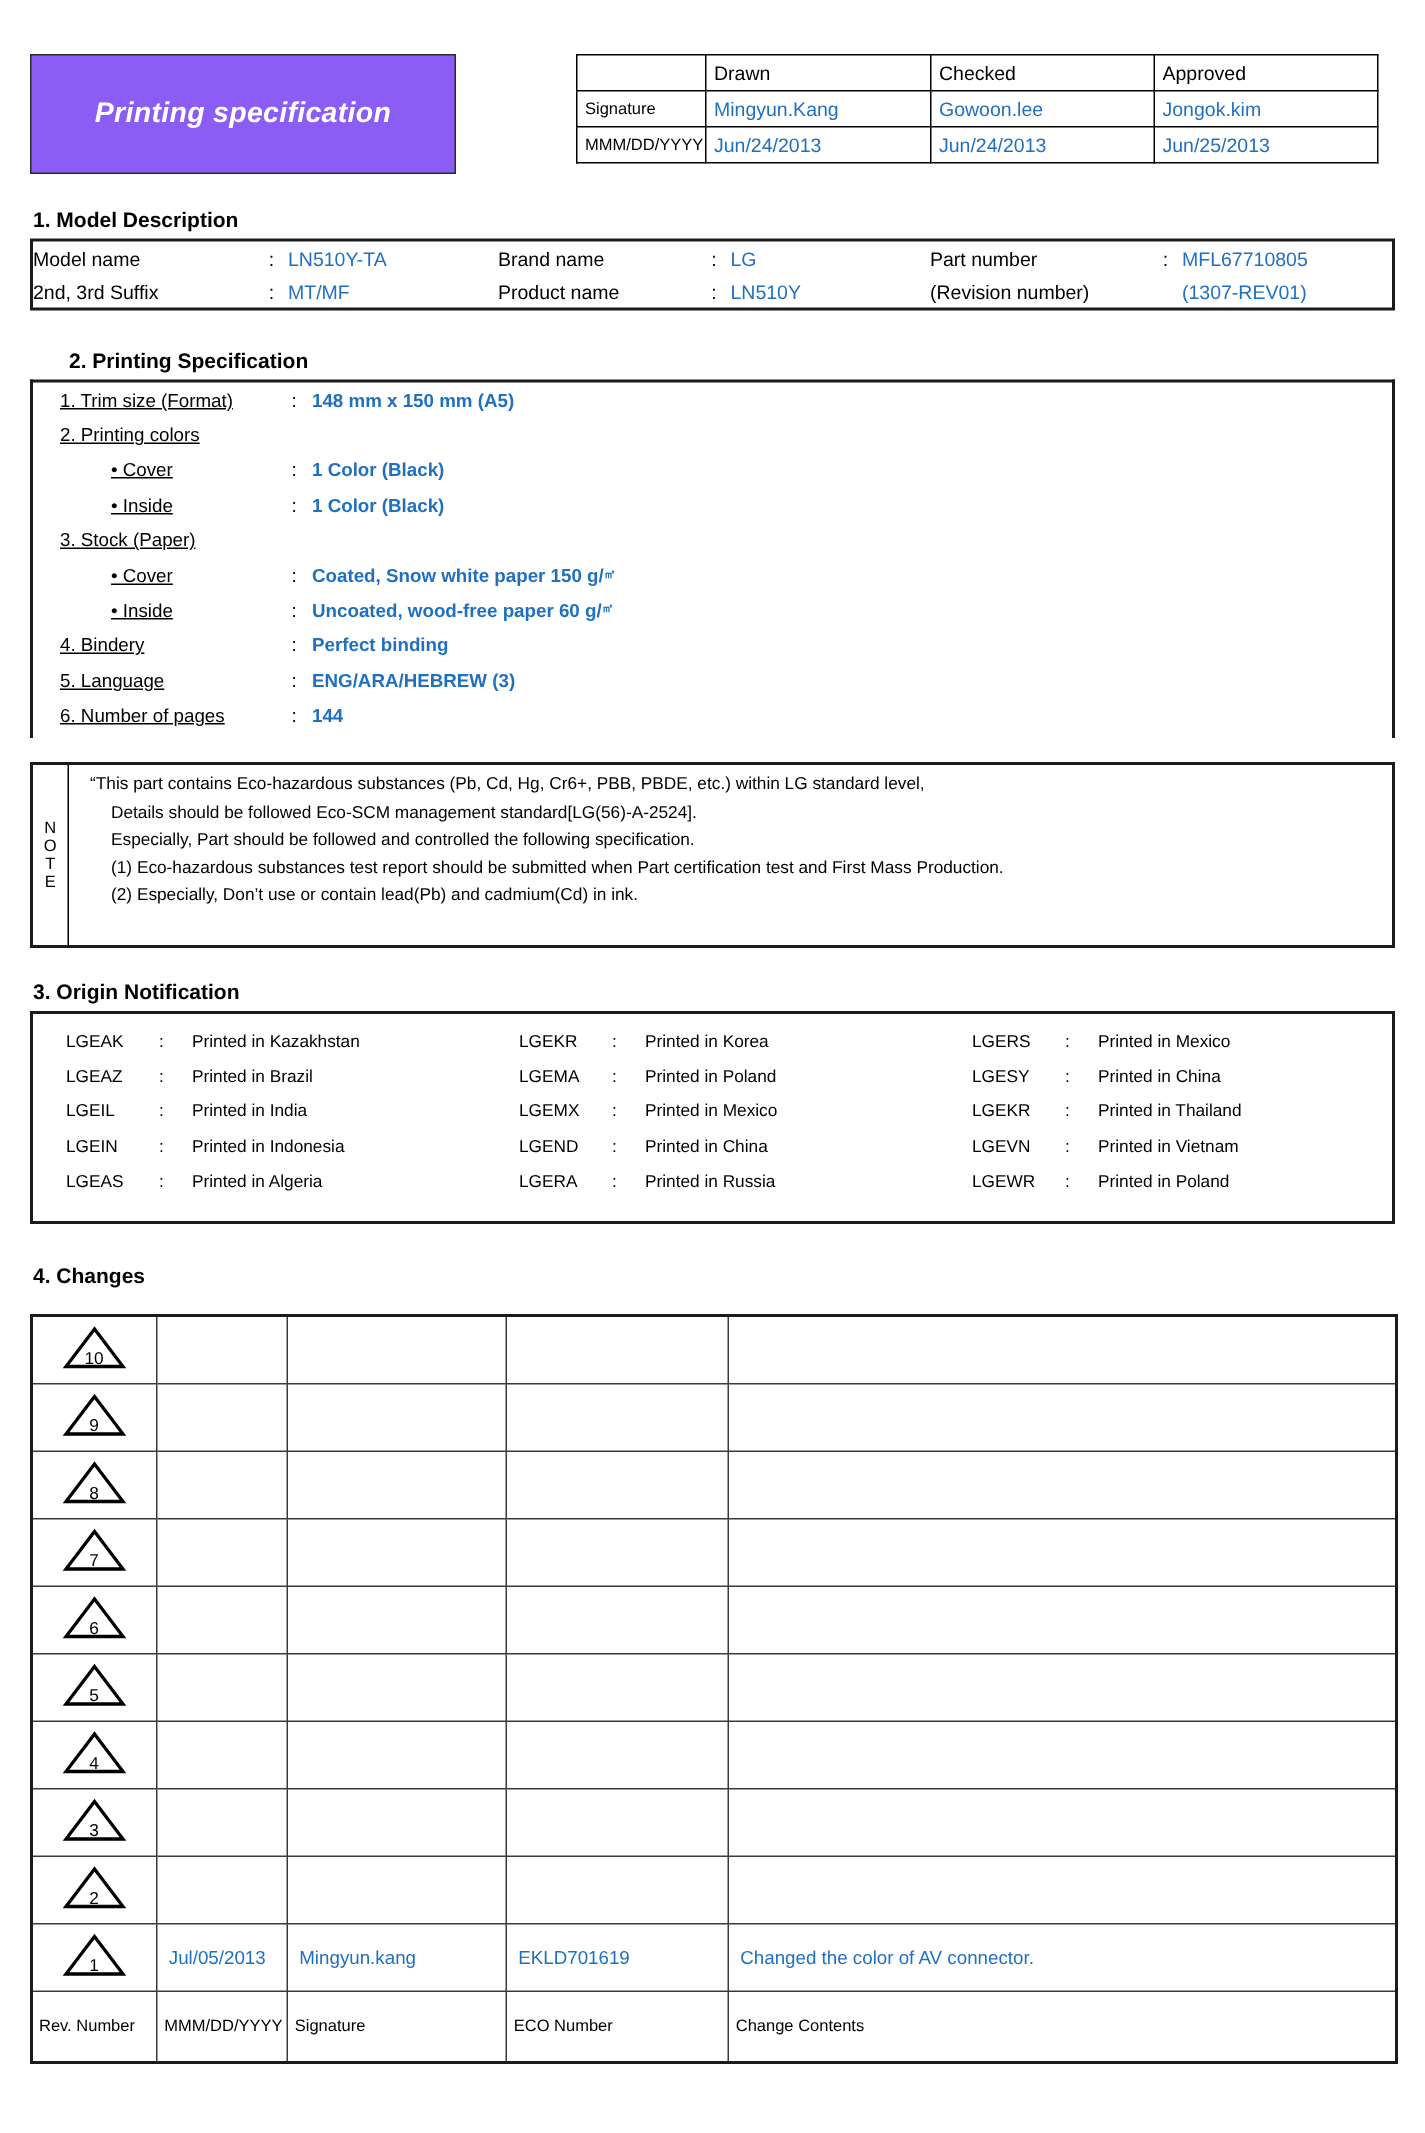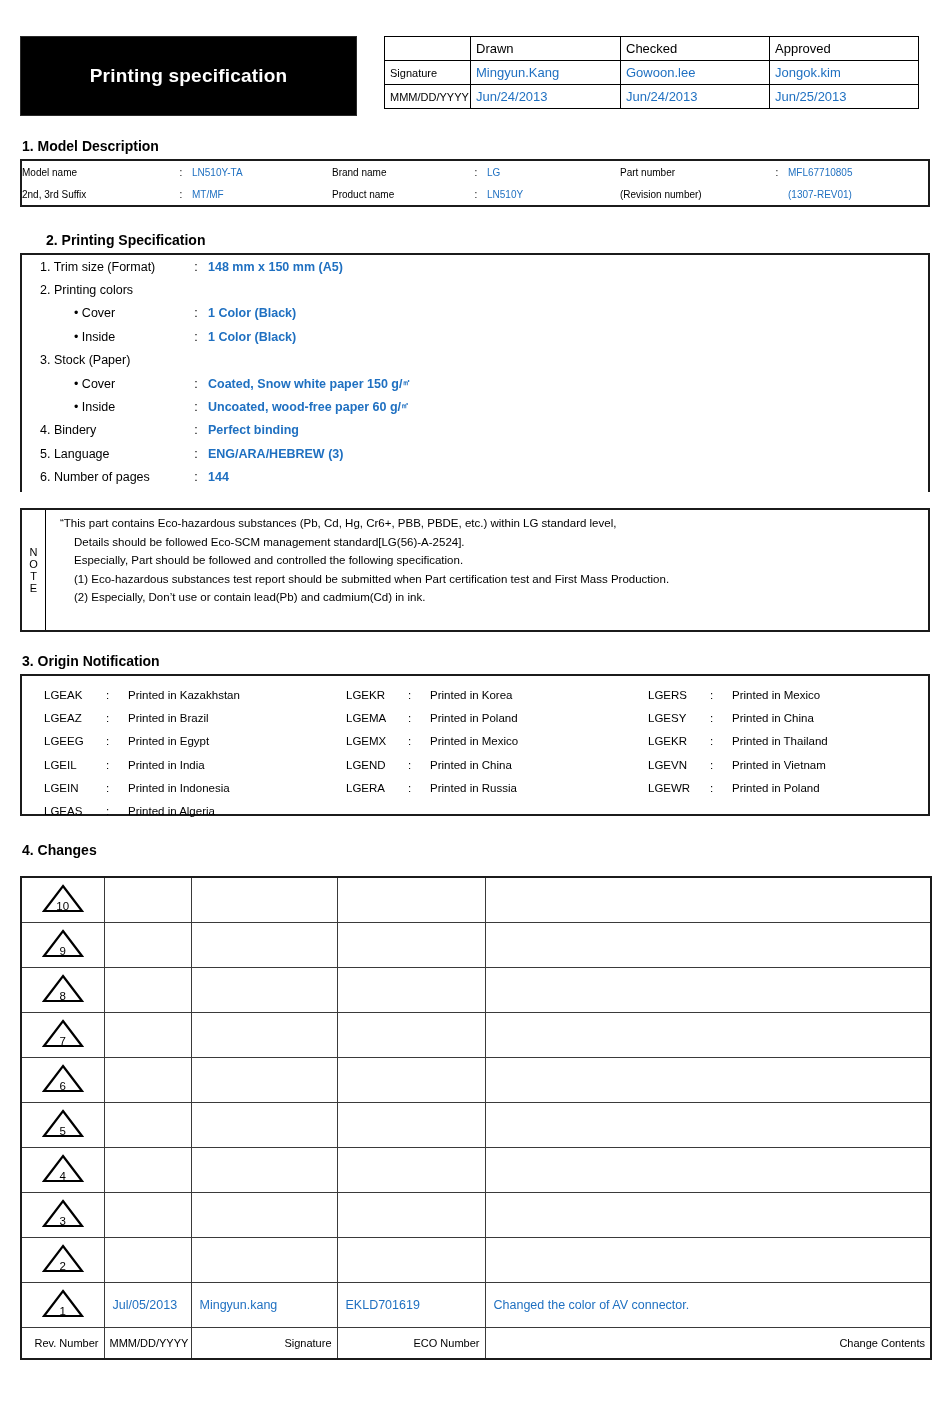--- a/index.html
+++ b/index.html
@@ -20,24 +20,24 @@
 
   
   .header-row {
     position: absolute;
     left: 20px; top: 36px;
     width: 910px; height: 84px;
   }
   .title-box {
     position: absolute;
     left: 0; top: 0;
-    width: 337px; height: 80px;
-    background: #000000;
+    width: 284px; height: 80px;
+    background: #8b5cf6;
     border: 1px solid #2a2a2a;
-    display: flex; align-items: center; justify-content: center;
+    display: flex; align-items: center; justify-content: center; font-style: italic;
   }
   .title-box span {
     color: #ffffff;
     font-size: 19px;
     font-weight: bold;
     letter-spacing: .2px;
   }
 
   table.sig {
     position: absolute;
@@ -79,21 +79,21 @@
   }
 
   
   #model-panel { top: 159px; height: 48px; }
   table.model {
     width: 100%;
     border-collapse: collapse;
     table-layout: fixed;
   }
   table.model td {
-    font-size: 10px;
+    font-size: 13px;
     height: 22px;
     padding: 0 2px 0 0;
     vertical-align: middle;
     white-space: nowrap;
     margin-left: 42px;
   }
   td.m-lab { padding-left: 18px; }
   td.m-col { width: 20px; text-align: center; }
   td.m-val { color: #1f70c1; font-weight: normal; }
 
@@ -103,21 +103,21 @@
     width: 100%;
     border-collapse: collapse;
     table-layout: fixed;
   }
   table.spec td {
     font-size: 12.5px;
     height: 23.4px;
     vertical-align: middle;
     white-space: nowrap;
   }
-  td.s-lab { width: 163px; padding-left: 18px; }
+  td.s-lab { width: 163px; padding-left: 18px; text-decoration: underline; }
   td.s-lab.ind { padding-left: 52px; }
   td.s-col { width: 22px; text-align: center; }
   td.s-val { color: #1f70c1; font-weight: bold; }
   .sq { font-size: 8px; vertical-align: 3px; }
 
   
   #note-panel { top: 508px; height: 124px; }
   .note-wrap { display: flex; height: 100%; }
   .note-tab {
     width: 24px;
@@ -168,23 +168,22 @@
     height: 45px;
     padding: 0 8px;
     font-size: 12.5px;
     vertical-align: middle;
     color: #1f70c1;
   }
   table.changes td.tri-cell { padding: 0; text-align: center; }
   table.changes tr.footer td {
     color: #000;
     font-size: 11px;
-    height: 32px;
+    height: 48px;
     padding: 0 5px;
-    text-align: right;
   }
   table.changes tr.footer td.f-first { padding-left: 4px; }
 
   .tri {
     display: inline-block;
     position: relative;
     width: 44px; height: 30px;
   }
   .tri svg { display: block; }
   .tri .num {
@@ -358,21 +357,20 @@
   </div>
 
   <div class="sec-h" style="top:653px;">3. Origin Notification</div>
 
   <div class="panel" id="origin-panel">
     <div class="origin-cols">
 
       <div class="ocol">
         <div class="orow"><span class="ocode">LGEAK</span><span class="ocolon">:</span><span>Printed in Kazakhstan</span></div>
         <div class="orow"><span class="ocode">LGEAZ</span><span class="ocolon">:</span><span>Printed in Brazil</span></div>
-        <div class="orow"><span class="ocode">LGEEG</span><span class="ocolon">:</span><span>Printed in Egypt</span></div>
         <div class="orow"><span class="ocode">LGEIL</span><span class="ocolon">:</span><span>Printed in India</span></div>
         <div class="orow"><span class="ocode">LGEIN</span><span class="ocolon">:</span><span>Printed in Indonesia</span></div>
         <div class="orow"><span class="ocode">LGEAS</span><span class="ocolon">:</span><span>Printed in Algeria</span></div>
       </div>
 
       <div class="ocol">
         <div class="orow"><span class="ocode">LGEKR</span><span class="ocolon">:</span><span>Printed in Korea</span></div>
         <div class="orow"><span class="ocode">LGEMA</span><span class="ocolon">:</span><span>Printed in Poland</span></div>
         <div class="orow"><span class="ocode">LGEMX</span><span class="ocolon">:</span><span>Printed in Mexico</span></div>
         <div class="orow"><span class="ocode">LGEND</span><span class="ocolon">:</span><span>Printed in China</span></div>

